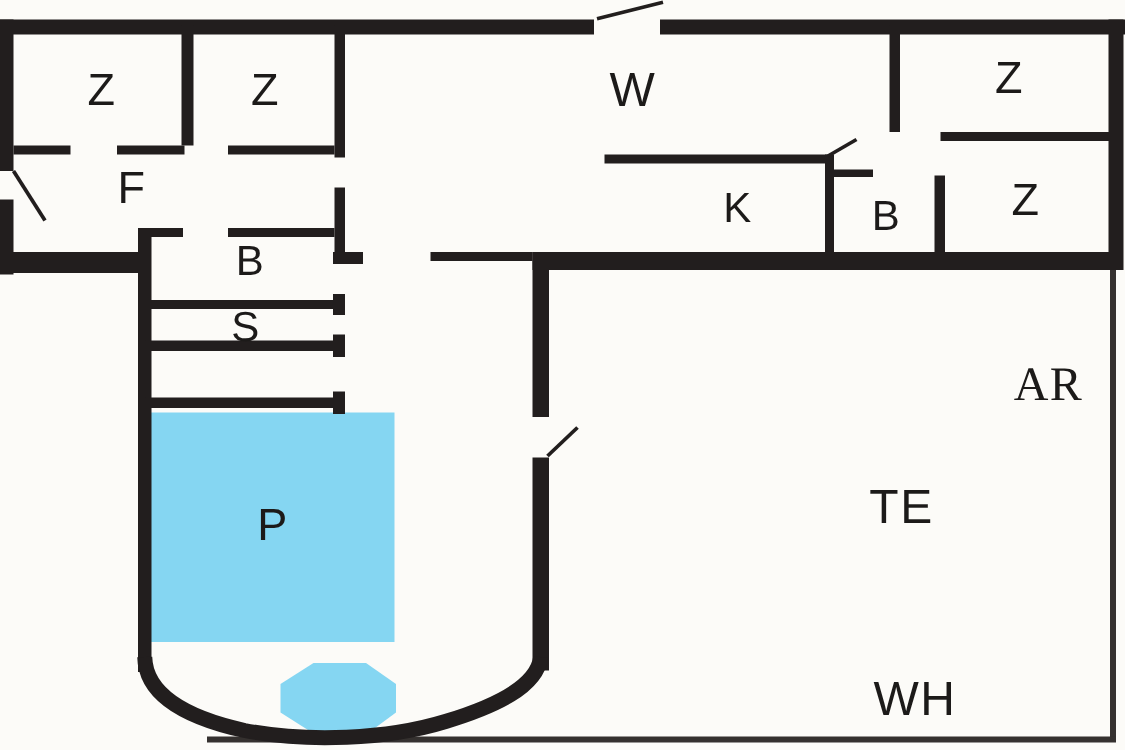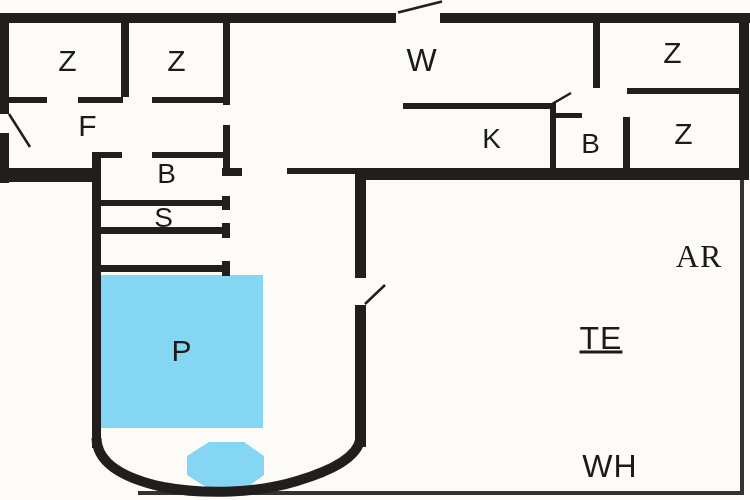--- a/index.html
+++ b/index.html
@@ -28,21 +28,21 @@
   .lw{left:422px;top:60px;}
   .lz3{left:673px;top:53px;}
   .lf{left:88px;top:126px;}
   .lk{left:492px;top:139px;}
   .lbc{left:591px;top:144px;}
   .lz4{left:684px;top:134px;}
   .lbl2{left:167px;top:174px;}
   .ls{left:164px;top:218px;}
   .lp{left:182px;top:351px;}
   .lar{left:699px;top:256px;font-family:Liberation Serif, serif;}
-  .lte{left:601px;top:338px;text-decoration:underline;}
+  .lte{left:601px;top:338px;}
   .lwh{left:610px;top:466px;}
 </style>
 </head>
 <body>
 
 <div class="plan">
   <svg width="750" height="500" viewBox="0 0 750 500">
 
     <g fill="#85d6f2">
       <rect x="97" y="275" width="166" height="153"></rect>

